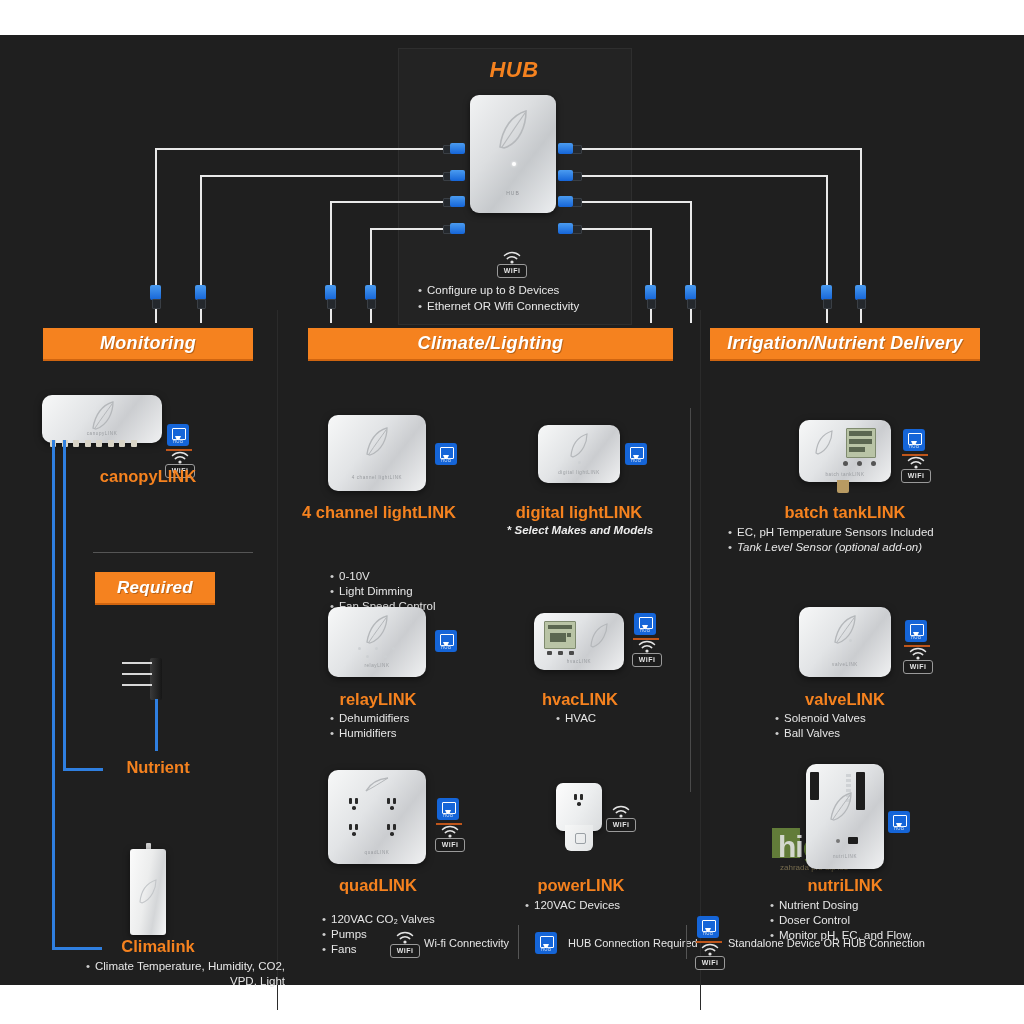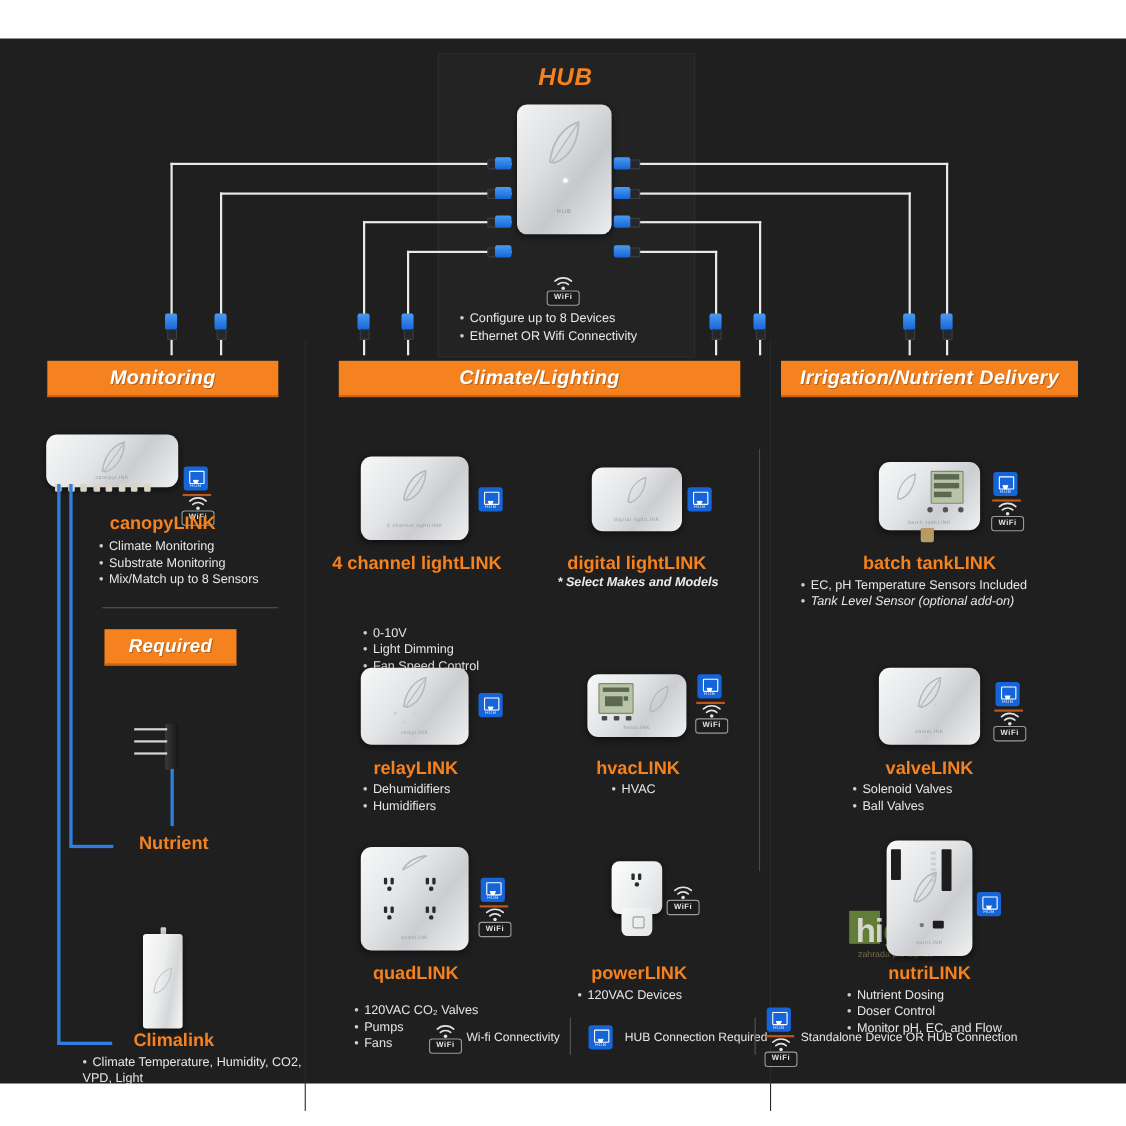--- a/index.html
+++ b/index.html
@@ -281,25 +281,20 @@
           <g fill="none" stroke="#e4e4e4" stroke-width="1.5" stroke-linecap="round">
         <path d="M1.5 4.5 A11 11 0 0 1 16.5 4.5"></path>
             <path d="M4.3 7.6 A7 7 0 0 1 13.7 7.6"></path>
           </g>
         <circle cx="9" cy="11" r="1.6" fill="#e4e4e4"></circle>
         </svg>
       <div class="wifi-pill">WiFi</div>
     </div>
 
     <div class="prod-name" style="left:78px;top:432px;width:140px;">canopyLINK</div>
-    <div class="prod-bullets" style="left:90px;top:455px;width:190px;">
-      <div>Climate Monitoring</div>
-      <div>Substrate Monitoring</div>
-      <div>Mix/Match up to 8 Sensors</div>
-    </div>
     <div class="hr-line" style="left:93px;top:517px;width:160px;"></div>
 
     <div class="cat-header" style="left:95px;top:537px;width:120px;font-size:17px;">Required</div>
 
     <div style="position:absolute;left:122px;top:623px;width:44px;height:50px;">
       <div style="position:absolute;left:28px;top:0;width:12px;height:42px;background:linear-gradient(90deg,#3a3a3a,#161616);border-radius:2px;"></div>
       <div style="position:absolute;left:0;top:4px;width:30px;height:2px;background:#d8d8d8;"></div>
       <div style="position:absolute;left:0;top:15px;width:30px;height:2px;background:#d8d8d8;"></div>
       <div style="position:absolute;left:0;top:26px;width:30px;height:2px;background:#d8d8d8;"></div>
       <div class="bluewire v" style="left:33px;top:41px;height:52px;"></div>
@@ -309,21 +304,21 @@
     <div style="position:absolute;left:128px;top:808px;width:40px;height:92px;">
       <div style="position:absolute;left:18px;top:0;width:5px;height:8px;background:#cfcfcf;border-radius:1px;"></div>
       <div style="position:absolute;left:2px;top:6px;width:36px;height:86px;border-radius:3px;
                   background:linear-gradient(100deg,#fbfbfb 0%,#eceded 45%,#d4d6d8 70%,#f6f7f7 100%);
                   box-shadow:0 2px 6px rgba(0,0,0,.5);"></div>
       <svg viewBox="0 0 22 26" width="22" height="26" style="position:absolute;left:9px;top:36px;">
         <path d="M3 23 C4 12 10 4 19 1 C19 9 15 20 5 24 Z" fill="none" stroke="#c3c6c9" stroke-width="1.1"></path>
         </svg>
     </div>
     <div class="prod-name" style="left:103px;top:902px;width:110px;">Climalink</div>
-    <div class="prod-bullets" style="left:75px;top:924px;width:210px;">
+    <div class="prod-bullets" style="left:75px;top:924px;width:210px;text-align:right;">
       <div>Climate Temperature, Humidity, CO2, VPD, Light</div>
     </div>
 
     <div class="dev" style="left:328px;top:380px;width:98px;height:76px;">
       <svg class="leaf" viewBox="0 0 26 30" width="26" height="30" style="left:36px;top:12px;">
         <path d="M3 27 C5 14 12 4 23 1 C23 11 18 24 6 28 Z" fill="none" stroke="#b4b7ba" stroke-width="1.3"></path>
         <path d="M5 27 C11 18 17 10 22 3" fill="none" stroke="#b4b7ba" stroke-width="1"></path>
         </svg>
       <div class="micro" style="top:60px;">4 channel lightLINK</div>
     </div>

